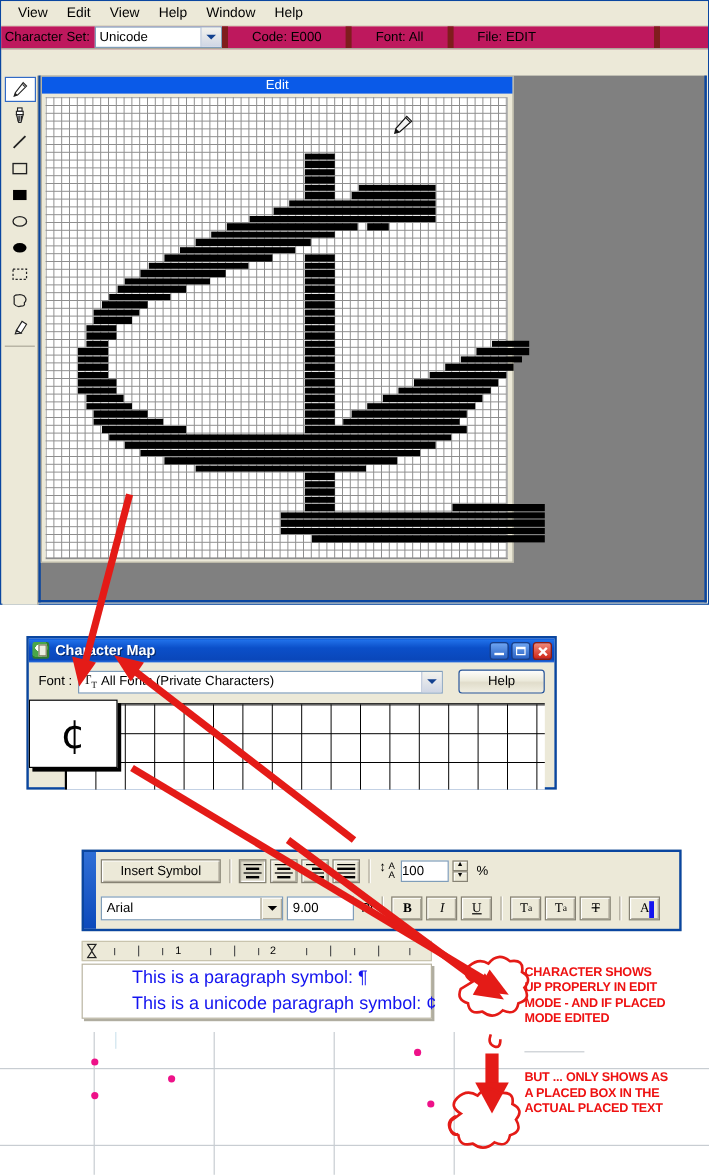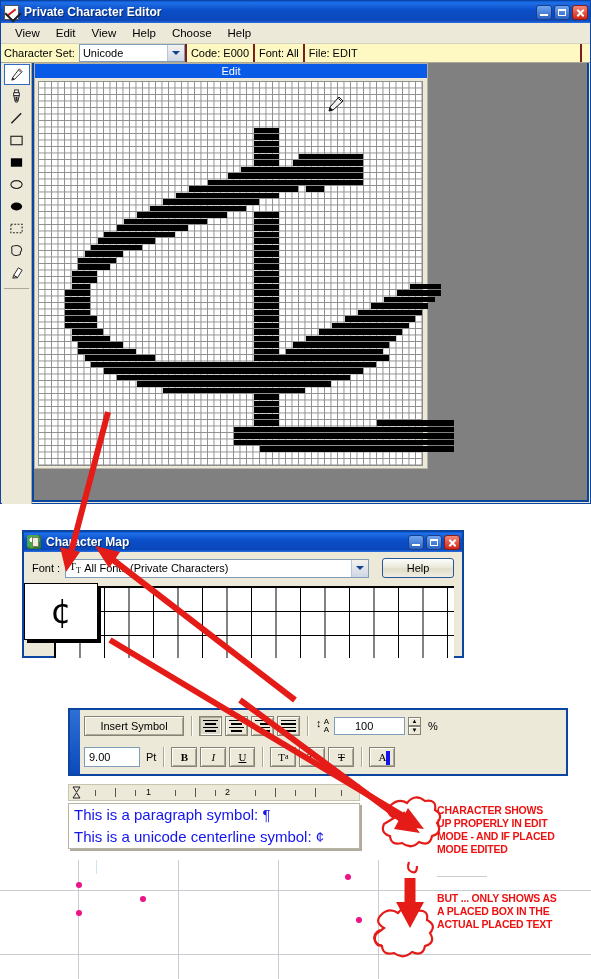--- a/index.html
+++ b/index.html
@@ -57,40 +57,40 @@
 
   .menubar{
     height:20px;display:flex;align-items:center;
     background:#ece9d8;padding-left:6px;
     border-bottom:1px solid #d7d2bd;
   }
   .menubar span{padding:2px 8px;color:#000;font-size:11.5px;}
 
   .statusrow{
     height:18px;display:flex;align-items:stretch;
-    background:#fef9c3;border-bottom:1px solid #aca899;
+    background:#be185d;border-bottom:1px solid #aca899;
     font-size:11px;
   }
   .sr-label{display:flex;align-items:center;padding:0 4px 0 3px;white-space:nowrap;}
   .sr-combo{
     width:106px;background:#fff;border:1px solid #7f9db9;
     display:flex;align-items:center;margin:0 0 0 0;position:relative;
     box-sizing:border-box;
   }
   .sr-combo .val{padding-left:3px;flex:1;font-size:11px;}
   .sr-combo .arrowbox{
     width:16px;align-self:stretch;
     background:linear-gradient(180deg,#f4f3ee,#cfd6e5);
     border-left:1px solid #b8c4d8;
     display:flex;align-items:center;justify-content:center;
   }
   .dn-arrow{width:0;height:0;border-left:4px solid transparent;border-right:4px solid transparent;border-top:4px solid #12418f;}
   .sr-cell{
-    display:flex;align-items:center;padding:0 4px;
-    border-left:2px solid #7f1d1d;white-space:nowrap;
+    display:flex;align-items:center;padding:0 20px;
+    border-left:5px solid #7f1d1d;white-space:nowrap;
   }
   .sr-cell.grow{flex:1;}
 
   
   #toolpalette{
     position:absolute;left:1px;top:62px;width:30px;height:441px;
     background:#ece9d8;
     border-right:1px solid #aca899;
     box-sizing:border-box;
   }
@@ -215,22 +215,22 @@
   .algn i.s{width:70%;}
   .algn.ctr i.s{margin:0 auto;}
   .algn.rgt i.s{margin-left:auto;}
   .lsicon{
     width:16px;height:20px;font-size:8px;line-height:8px;color:#000;
     display:flex;flex-direction:column;justify-content:center;align-items:center;
     position:relative;
   }
   .lsicon .ar{position:absolute;left:1px;top:3px;font-size:11px;}
   .numbox{
-    width:71px;height:18px;background:#fff;border:1px solid #7f9db9;
-    display:flex;align-items:center;padding-left:20px;font-size:11px;box-sizing:border-box;
+    width:40px;height:18px;background:#fff;border:1px solid #7f9db9;
+    display:flex;align-items:center;padding-left:0;font-size:11px;box-sizing:border-box;
   }
   .spin{display:flex;flex-direction:column;width:13px;height:18px;margin-left:0px;}
   .spin div{
     flex:1;border:1px solid #868274;background:#ece9d8;
     box-shadow:inset 1px 1px 0 #fff;
     display:flex;align-items:center;justify-content:center;font-size:6px;line-height:6px;
     box-sizing:border-box;
   }
   .fontname{
     width:152px;height:20px;background:#fff;border:1px solid #7f9db9;
@@ -263,21 +263,21 @@
   .rmark{position:absolute;width:1px;background:#555;}
   .hourglass{position:absolute;left:3px;top:1px;width:9px;height:13px;}
 
   #textbox1{
     position:absolute;left:68px;top:803px;width:292px;height:46px;
     background:#fff;border:1px solid #b9b5a2;box-sizing:border-box;
     box-shadow:2px 2px 0 #b0ada0;
   }
   .blue-line{
     color:#1414f0;font-family:"Liberation Sans",sans-serif;font-size:15px;
-    white-space:nowrap;line-height:22px;padding-left:5px;
+    white-space:nowrap;line-height:22px;padding-left:5px;margin-left:36px;
   }
 
   
   #page-area{
     position:absolute;left:0;top:860px;width:591px;height:119px;background:#fff;
   }
   .pg-line{position:absolute;background:#c8cdd2;}
   .pg-line.cy{background:#cfe4ee;}
   .dot{position:absolute;width:6px;height:6px;border-radius:50%;background:#ee1289;}
 
@@ -287,43 +287,27 @@
     line-height:13px;font-family:"Liberation Sans",sans-serif;
     letter-spacing:-.2px;
   }
   svg.overlay{position:absolute;left:0;top:0;width:591px;height:979px;pointer-events:none;}
 </style>
 </head>
 <body>
 
 <div id="pce-window">
 
-  <div class="titlebar">
-    <span class="app-icon"></span>
-    <span class="title-text">Private Character Editor</span>
-    <span class="tb-buttons">
-      <span class="tb-btn min">
-          <i></i>
-        </span>
-      <span class="tb-btn max">
-          <i></i>
-        </span>
-      <span class="tb-btn close">
-          <i></i>
-          <i></i>
-        </span>
-    </span>
-  </div>
 
   <div class="menubar">
     <span>View</span>
     <span>Edit</span>
     <span>View</span>
     <span>Help</span>
-    <span>Choose</span>
+    <span>Window</span>
     <span>Help</span>
   </div>
 
   <div class="statusrow">
     <span class="sr-label">Character Set:</span>
     <span class="sr-combo">
       <span class="val">Unicode</span>
       <span class="arrowbox">
           <span class="dn-arrow"></span>
         </span>
@@ -573,20 +557,26 @@
           <span style="margin-left:7px;font-size:8px;">A</span>
       </div>
       <div class="numbox">100</div>
       <div class="spin">
           <div>▲</div>
           <div>▼</div>
         </div>
       <span style="margin-left:4px;font-size:11px">%</span>
     </div>
     <div class="tbrow">
+      <div class="fontname">
+        <span class="val">Arial</span>
+        <span class="arrowbox">
+            <span class="dn-arrow-k"></span>
+          </span>
+      </div>
       <div class="sizebox">9.00</div>
       <span style="margin-left:3px;font-size:11px">Pt</span>
       <div class="vsep"></div>
       <div class="btn3d sbtn b">B</div>
       <div class="btn3d sbtn i">I</div>
       <div class="btn3d sbtn u">U</div>
       <div class="vsep"></div>
       <div class="btn3d sbtn">T<sup>a</sup></div>
       <div class="btn3d sbtn">T<sub>a</sub></div>
       <div class="btn3d sbtn" style="text-decoration:line-through">T</div>
@@ -615,21 +605,21 @@
   <span class="rmark" style="left:186px;top:5px;height:6px"></span>
   <span class="rmark" style="left:206px;top:3px;height:9px"></span>
   <span class="rmark" style="left:226px;top:5px;height:6px"></span>
   <span class="rmark" style="left:246px;top:3px;height:9px"></span>
   <span class="rmark" style="left:272px;top:5px;height:6px"></span>
 </div>
 
 <div id="textbox1">
   <div class="blue-line">This is a paragraph symbol: ¶</div>
   <div class="blue-line">
-    <span>This is a unicode centerline symbol:</span>
+    <span>This is a unicode paragraph symbol:</span>
     <span>¢</span>
   </div>
 </div>
 
 <div id="page-area">
   <div class="pg-line" style="left:0;top:30px;width:591px;height:1px"></div>
   <div class="pg-line" style="left:0;top:94px;width:591px;height:1px"></div>
   <div class="pg-line" style="left:78px;top:0;width:1px;height:119px"></div>
   <div class="pg-line" style="left:178px;top:0;width:1px;height:119px"></div>
   <div class="pg-line" style="left:278px;top:0;width:1px;height:119px"></div>

